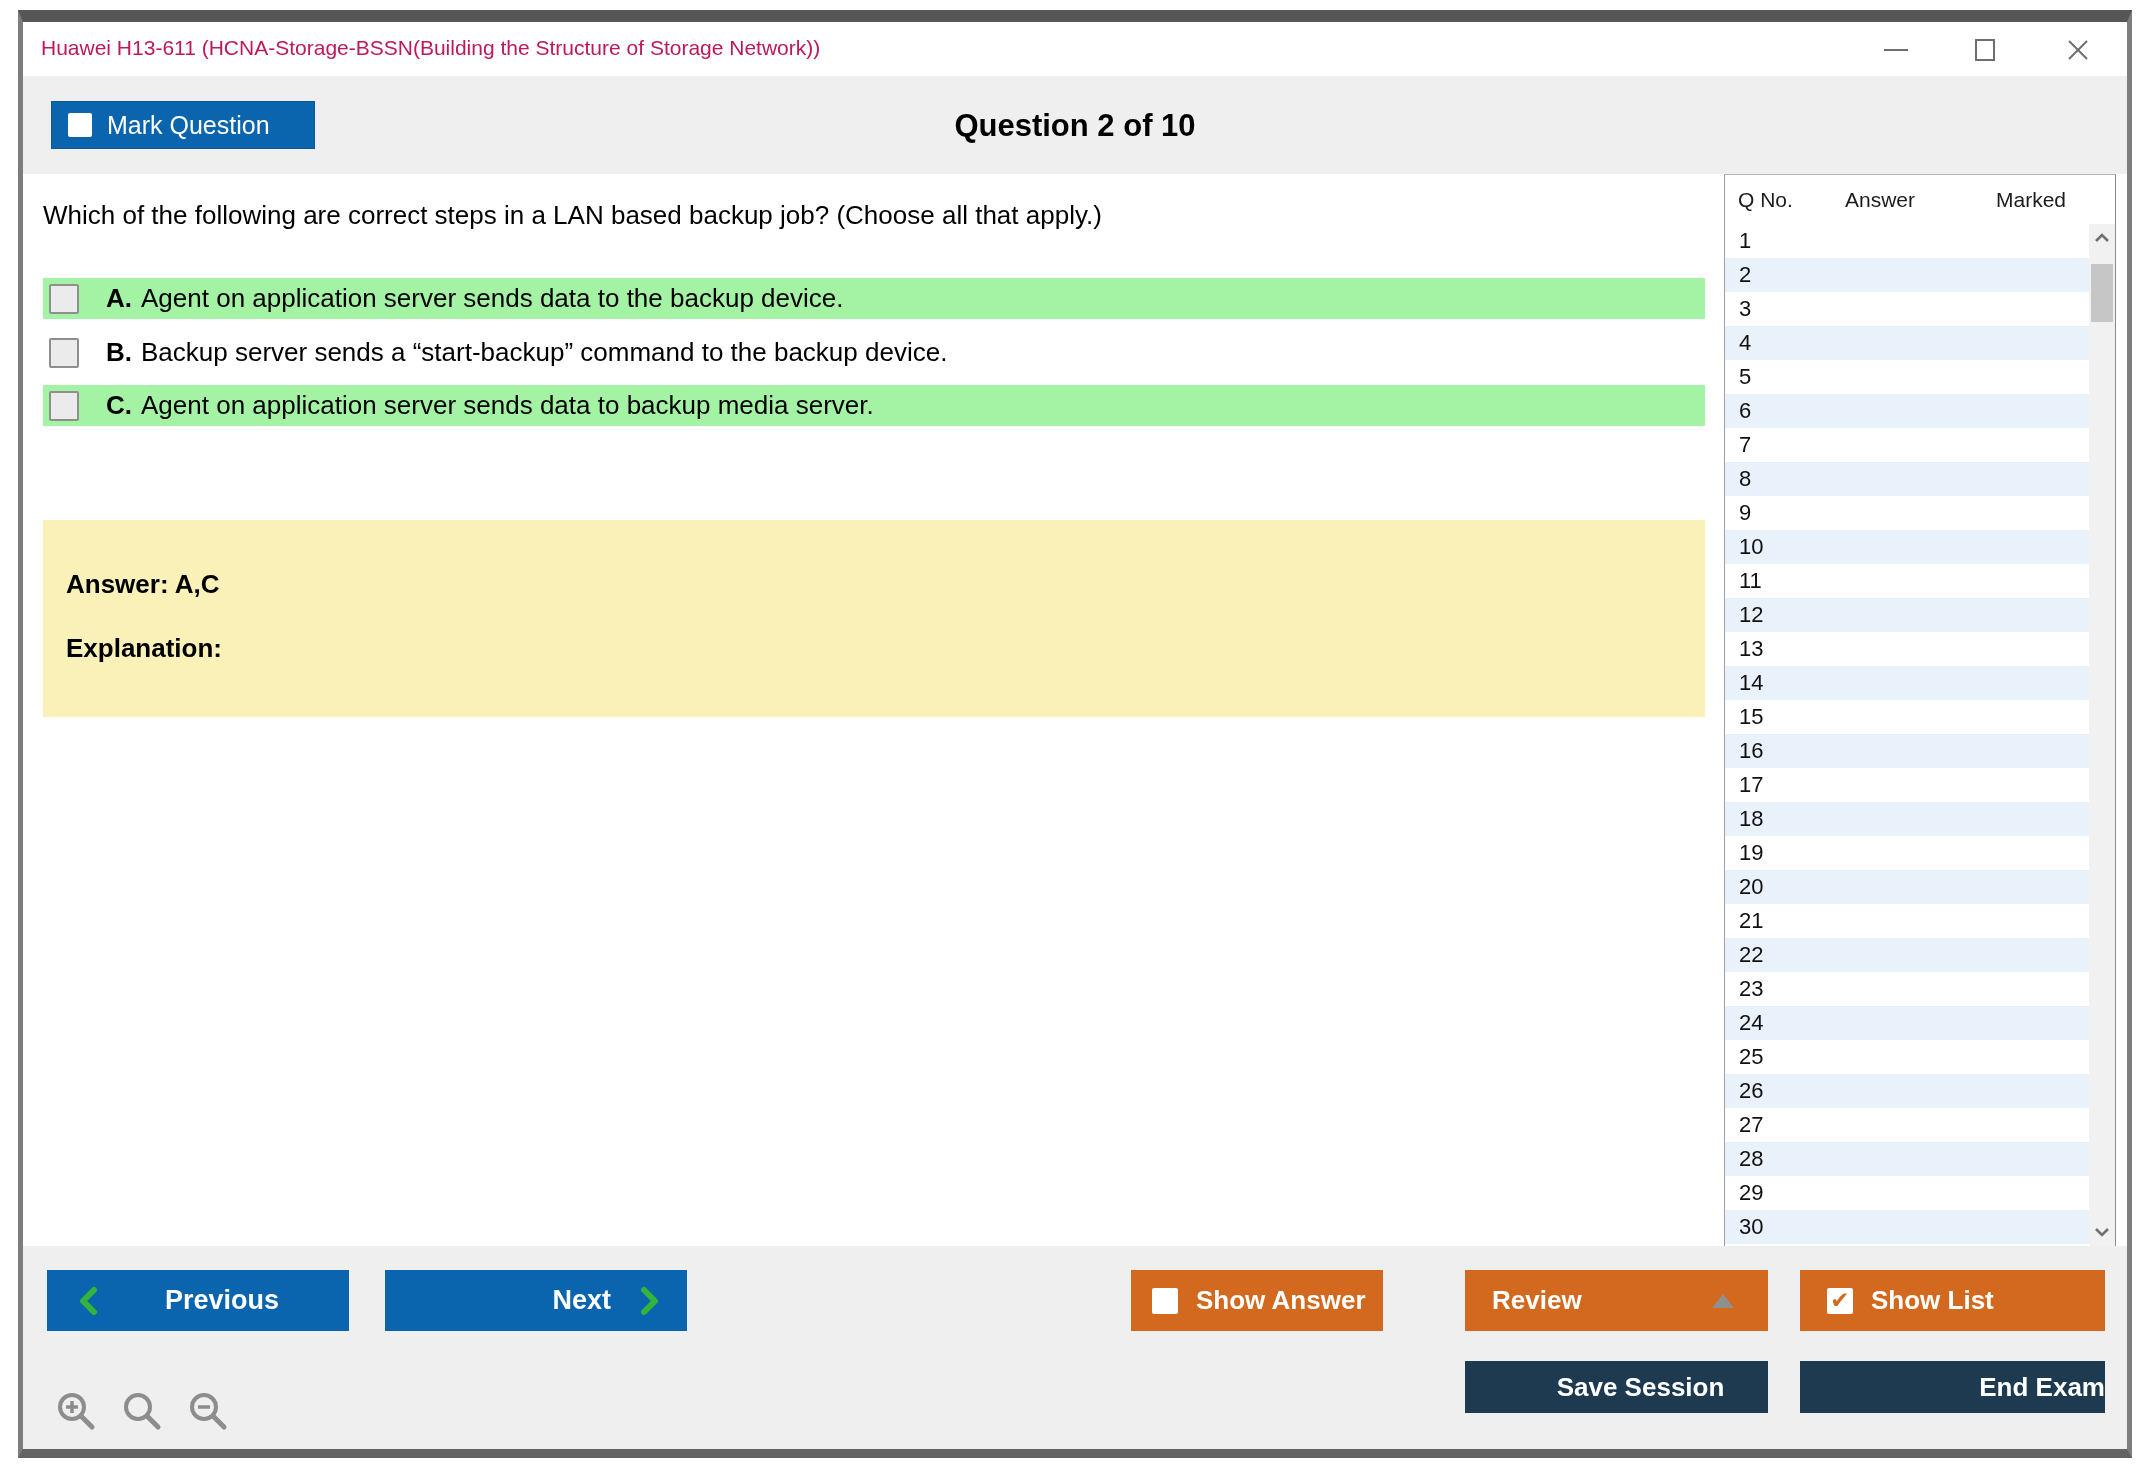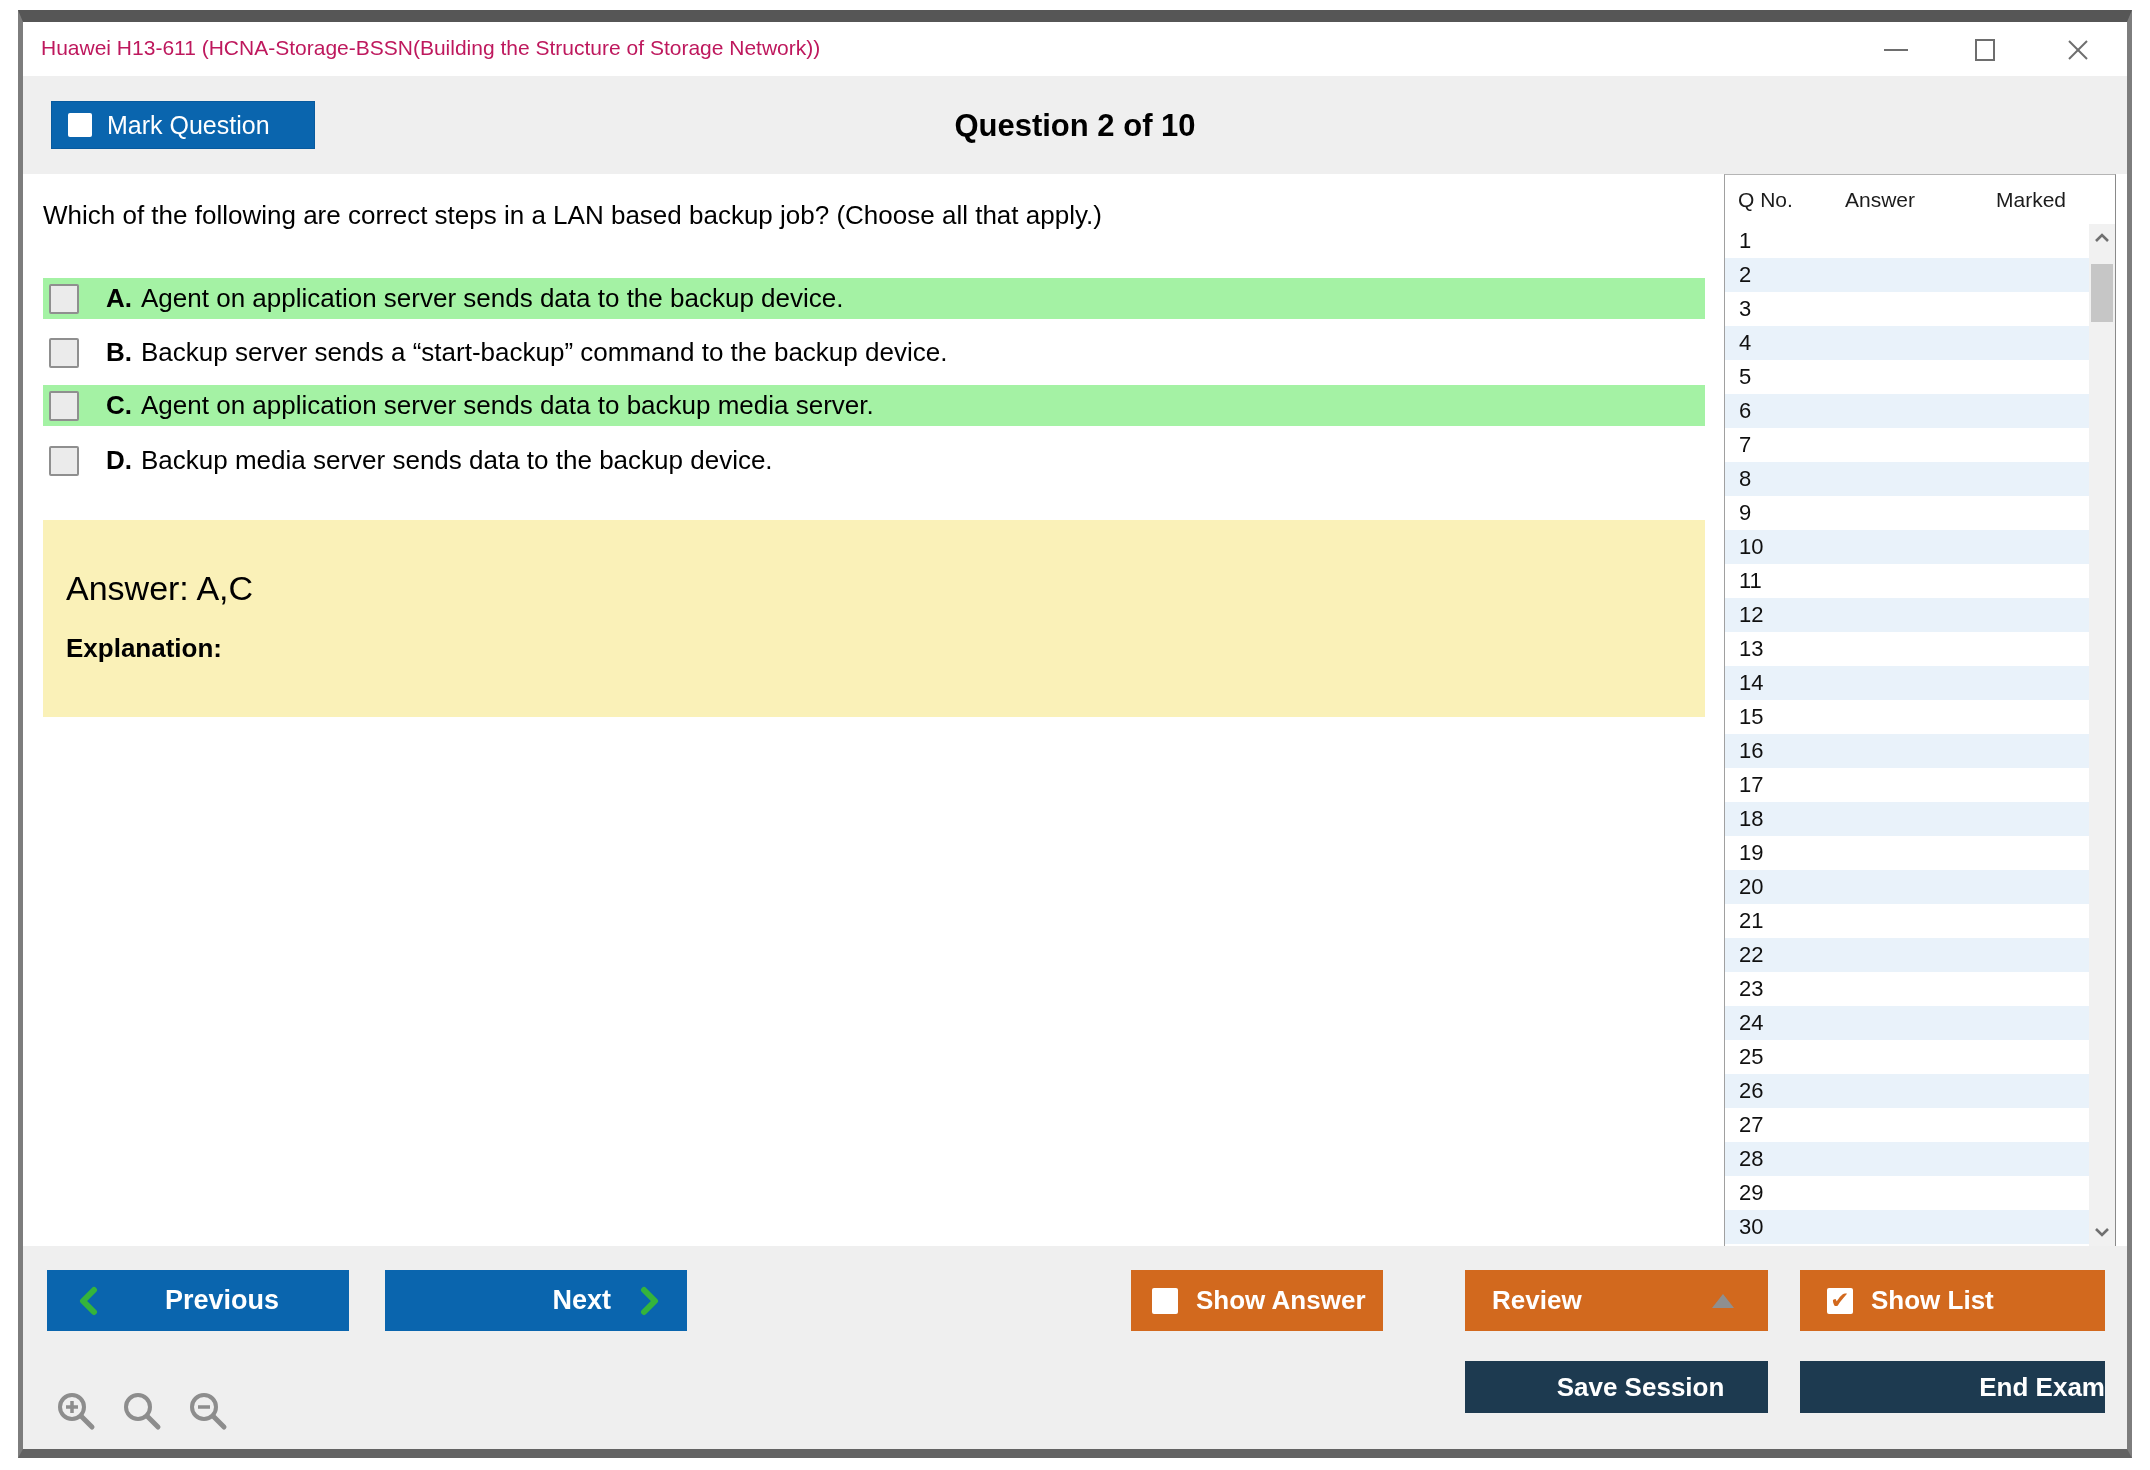--- a/index.html
+++ b/index.html
@@ -32,21 +32,21 @@
   .question-counter { position:absolute; left:0; top:32px; width:100%; text-align:center; font-size:31px; font-weight:bold; }
   
   .question-text { position:absolute; left:20px; top:178px; font-size:26px; }
   .option { position:absolute; left:20px; width:1662px; height:41px; display:flex; align-items:center; cursor:pointer; }
   .option.hl { background:var(--highlight-green,#a4f2a4); }
   .opt-cb { width:30px; height:30px; margin-left:6px; background:#ebebeb; border:2px solid #8f8f8f; border-radius:2px; box-sizing:border-box; flex:0 0 auto; }
   .opt-txt { margin-left:27px; font-size:26px; white-space:nowrap; }
   .opt-letter { font-weight:bold; margin-right:9px; }
   .op0 { top:256px; } .op1 { top:310px; } .op2 { top:363px; } .op3 { top:418px; }
   .answer-panel { position:absolute; left:20px; top:498px; width:1662px; height:197px; background:var(--answer-yellow,#faf1b8); }
-  .answer-line { position:absolute; left:23px; top:49px; font-size:34px; font-weight:normal; }
+  .answer-line { position:absolute; left:23px; top:49px; font-size:26px; font-weight:bold; }
   .explanation-line { position:absolute; left:23px; top:113px; font-size:26px; font-weight:bold; }
   
   .sidebar { position:absolute; left:1701px; top:152px; width:392px; height:1072px; background:#fff;
              border-left:1px solid #a0a0a0; border-right:1px solid #8a8a8a; border-top:1px solid #b5b5b5; box-sizing:border-box; }
   .sb-header { position:absolute; left:0; top:0; right:0; height:49px; background:#fff; border-bottom:1px solid #9a9a9a; font-size:21px; color:#1c1c1c; }
   .sb-col { position:absolute; top:13px; }
   .col-qno { left:13px; }
   .col-answer { left:95px; width:120px; text-align:center; }
   .col-marked { left:246px; width:120px; text-align:center; }
   .sb-rows { position:absolute; left:0; top:49px; right:26px; bottom:0; overflow:hidden; }
@@ -119,26 +119,20 @@
   <div class="option op1">
     <span class="opt-cb"></span>
     <span class="opt-txt">
       <span class="opt-letter">B.</span><span>Backup server sends a “start-backup” command to the backup device.</span>
     </span>
   </div>
   <div class="option op2 hl">
     <span class="opt-cb"></span>
     <span class="opt-txt">
       <span class="opt-letter">C.</span><span>Agent on application server sends data to backup media server.</span>
-    </span>
-  </div>
-  <div class="option op3">
-    <span class="opt-cb"></span>
-    <span class="opt-txt">
-      <span class="opt-letter">D.</span><span>Backup media server sends data to the backup device.</span>
     </span>
   </div>
 
   <div class="answer-panel">
     <div class="answer-line">Answer: A,C</div>
     <div class="explanation-line">Explanation:</div>
   </div>
 
   <div class="sidebar">
     <div class="sb-header">

